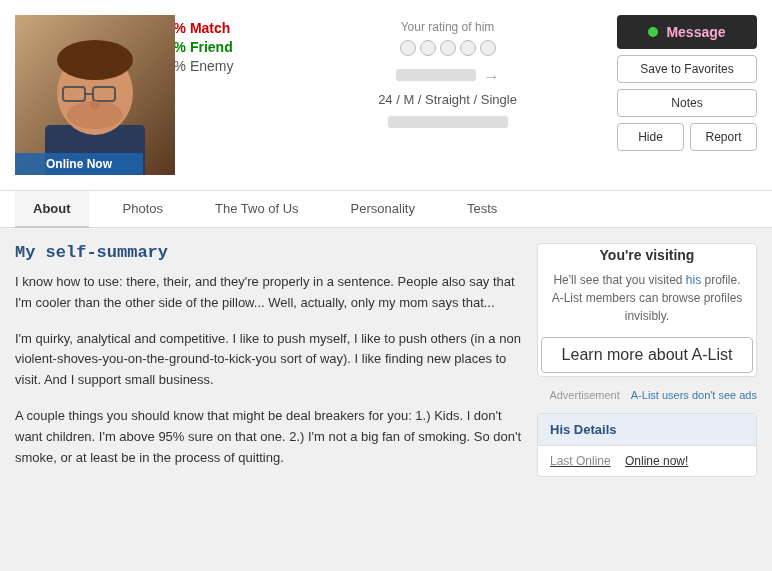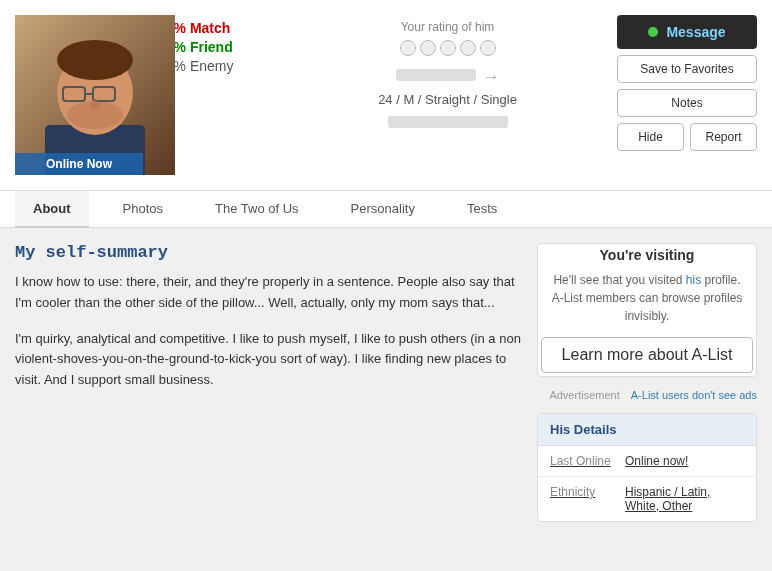--- a/index.html
+++ b/index.html
@@ -85,21 +85,21 @@
 
     .action-buttons {
       display: flex;
       flex-direction: column;
       gap: 6px;
       min-width: 140px;
     }
 
     .btn-message {
       background: #2a2a2a;
-      color: #7dd3fc;
+      color: #f9a8d4;
       border: none;
       border-radius: 4px;
       padding: 9px 16px;
       font-size: 14px;
       font-weight: bold;
       cursor: pointer;
       display: flex;
       align-items: center;
       gap: 8px;
       justify-content: center;
@@ -351,20 +351,21 @@
   <div class="tab">Personality</div>
   <div class="tab">Tests</div>
 </div>
 
 <div class="main-content">
 
   <div class="left-col">
     <div class="section-title">My self-summary</div>
     <div class="profile-text">I know how to use: there, their, and they're properly in a sentence. People also say that I'm cooler than the other side of the pillow... Well, actually, only my mom says that...</div>
     <div class="profile-text">I'm quirky, analytical and competitive. I like to push myself, I like to push others (in a non violent-shoves-you-on-the-ground-to-kick-you sort of way). I like finding new places to visit. And I support small business.</div>
+    <div class="profile-text">A couple things you should know that might be deal breakers for you: 1.) Kids. I don't want children. I'm above 95% sure on that one. 2.) I'm not a big fan of smoking. So don't smoke, or at least be in the process of quitting.</div>
   </div>
 
   <div class="right-col">
 
     <div class="visiting-box">
       <div class="visiting-title">
         <span>You're visiting</span>
       </div>
       <div class="visiting-desc">
         <span>He'll see that you visited</span>
@@ -381,19 +382,15 @@
       <span style="margin:0 4px;"></span>
       <span class="link-blue">A-List users don't see ads</span>
     </div>
 
     <div class="details-box">
       <div class="details-header">His Details</div>
       <div class="details-row">
         <div class="details-label">Last Online</div>
         <div class="details-value green">Online now!</div>
       </div>
-      <div class="details-row">
-        <div class="details-label">Ethnicity</div>
-        <div class="details-value">Hispanic / Latin, White, Other</div>
-      </div>
     </div>
   </div>
 </div>
 
 </body></html>

